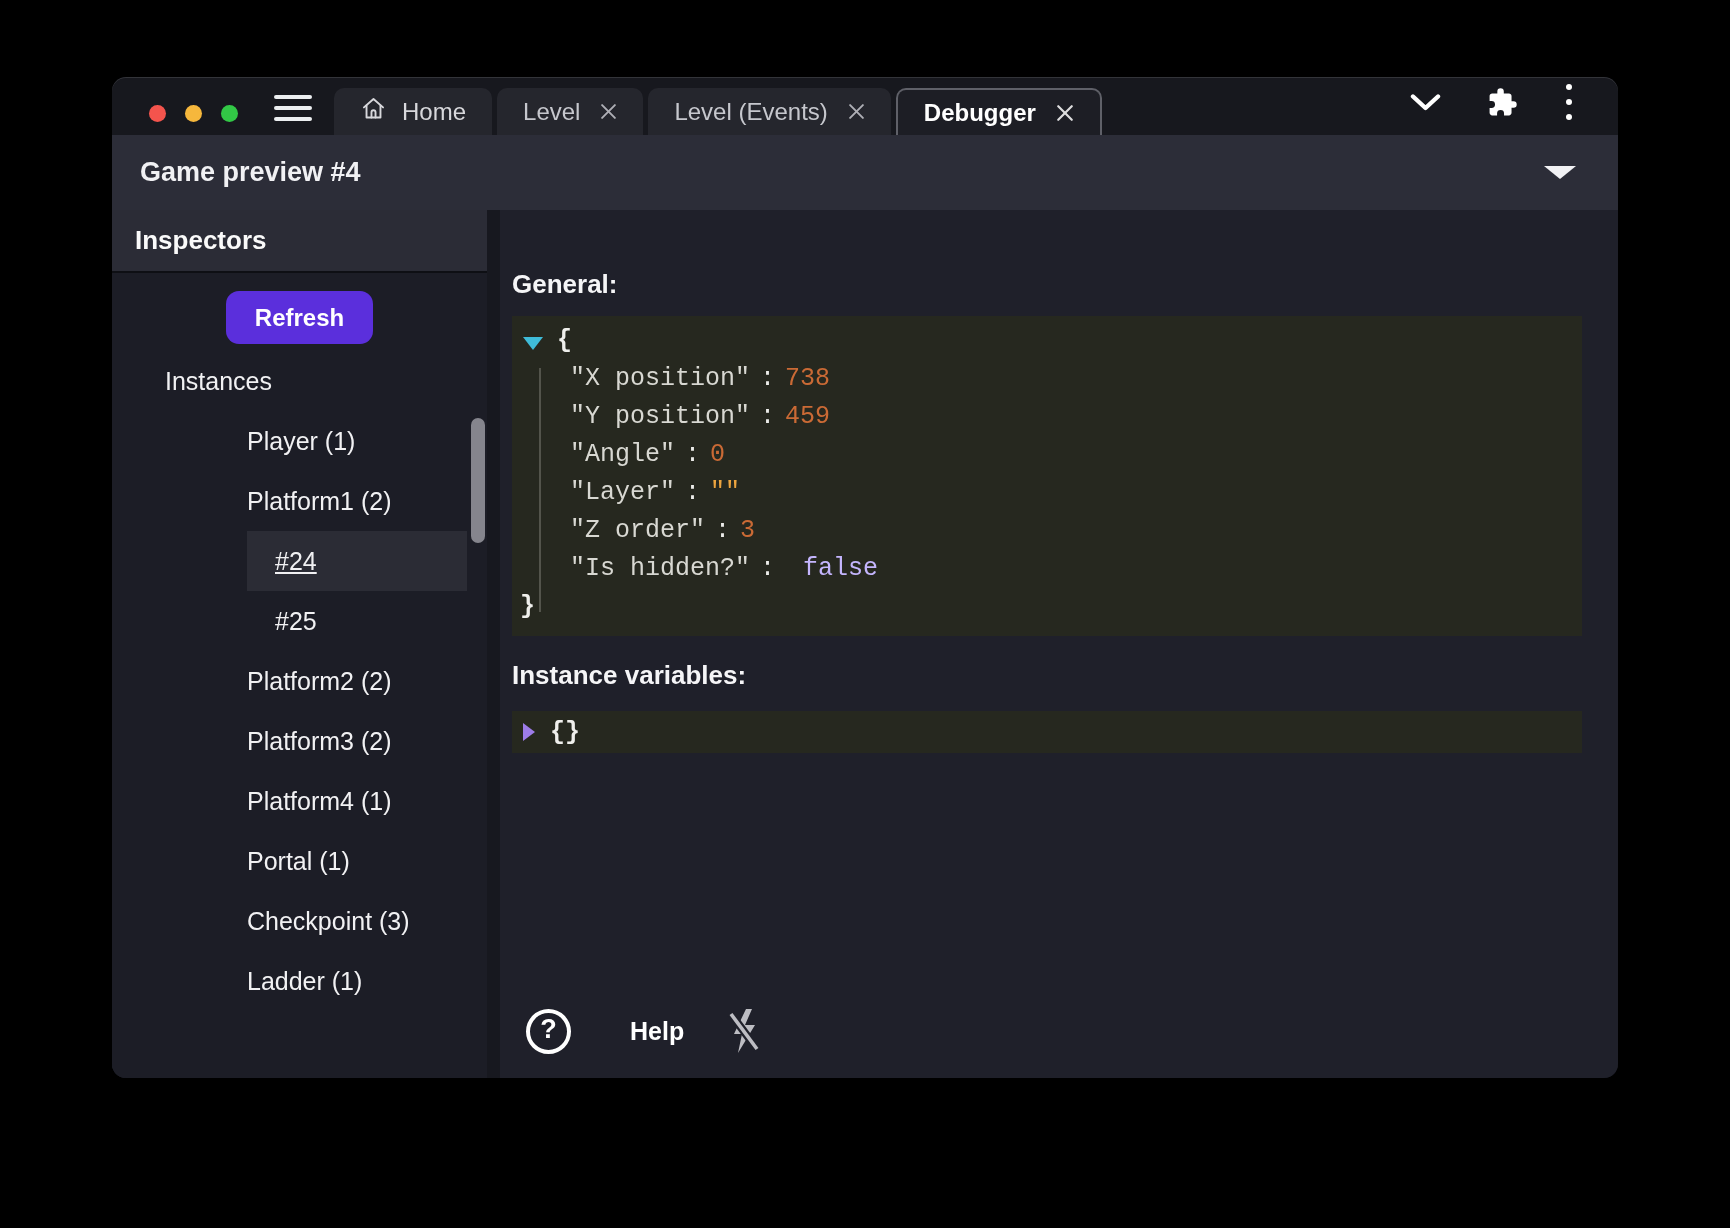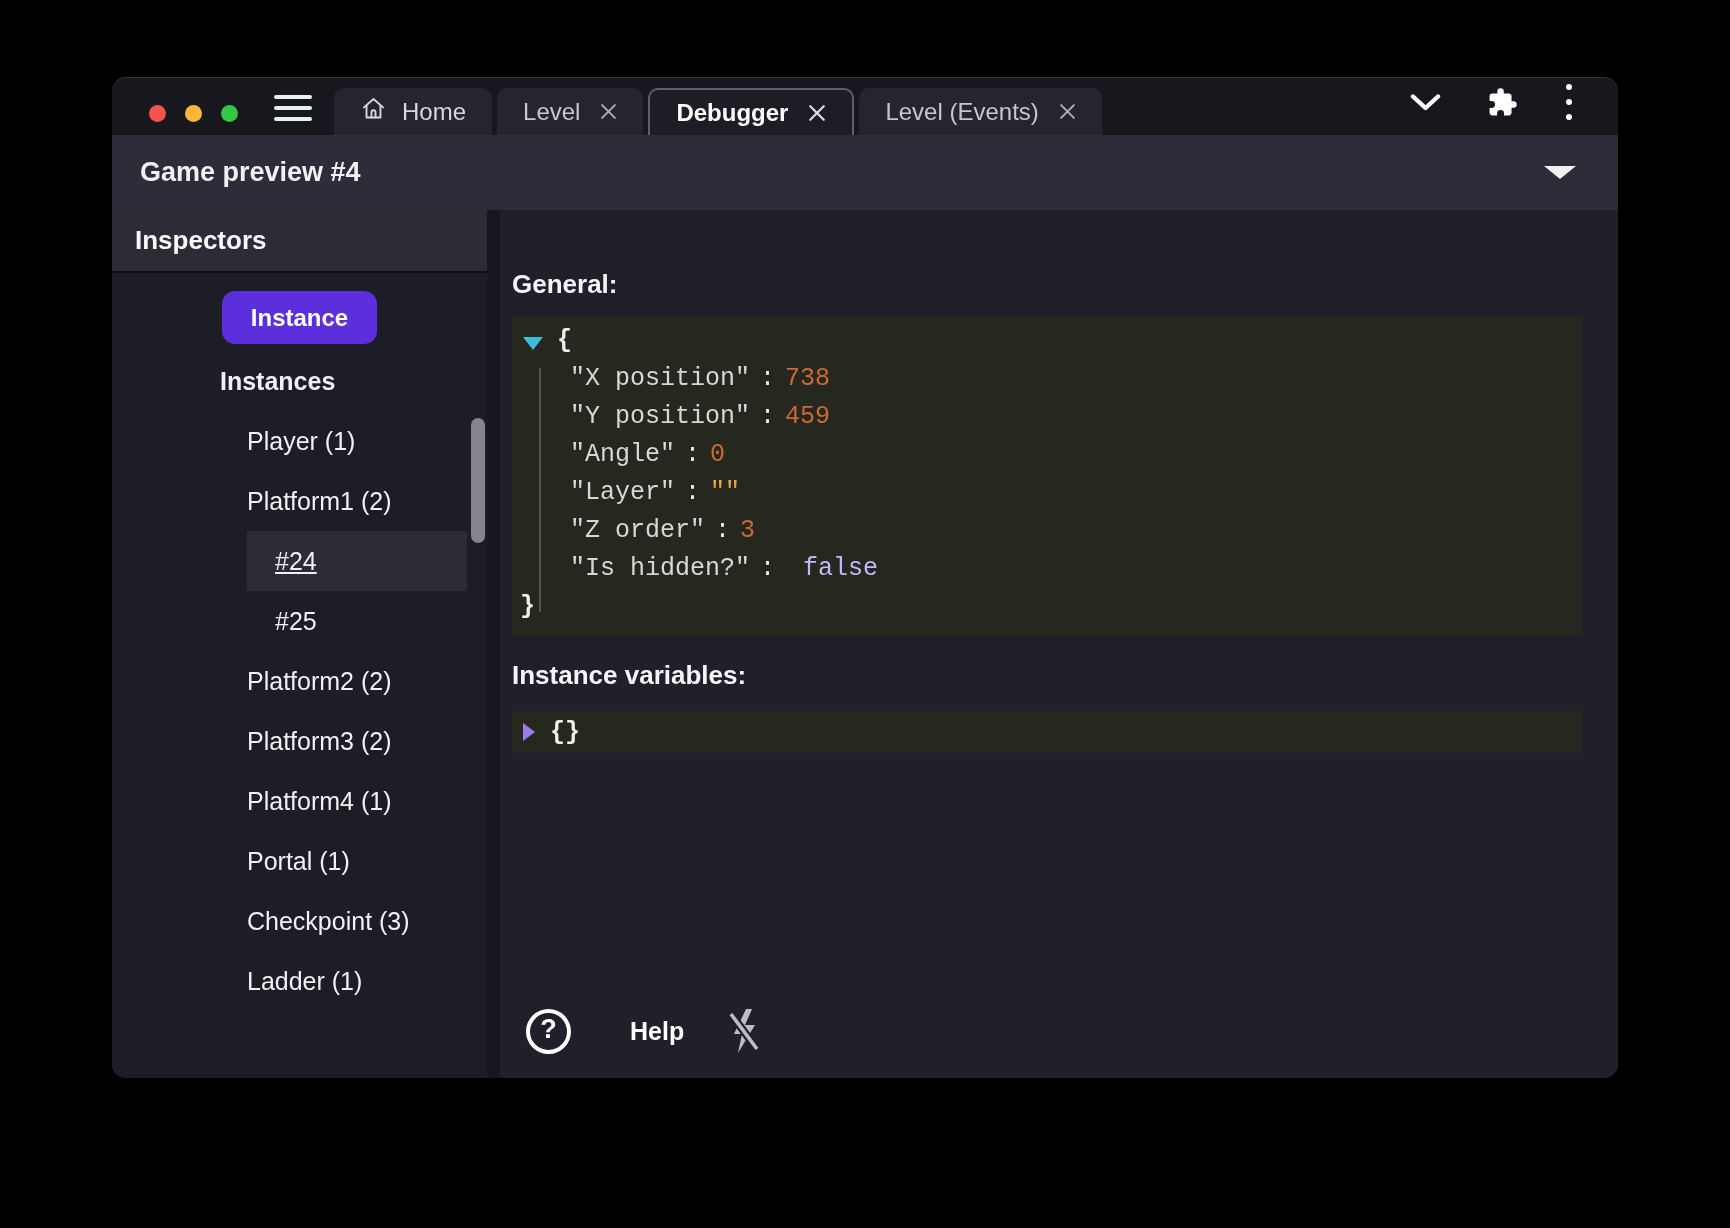--- a/index.html
+++ b/index.html
@@ -61,21 +61,21 @@
     height:63px; flex-shrink:0; background:#2b2c36; border-bottom:2px solid #0e0f14;
     display:flex; align-items:center; padding-left:23px; color:#fafafa; font-size:26px; font-weight:700;
   }
   .sidebar-body { flex:1; position:relative; overflow:hidden; padding-top:18px; }
   .refresh-row { display:flex; justify-content:center; margin-bottom:7px; }
   .refresh-btn {
     height:53px; padding:0 29px; background:#5b2fdc; border:none; border-radius:13px;
     color:#ffffff; font-size:24px; font-weight:700; cursor:pointer; font-family:"Liberation Sans",sans-serif;
   }
   .tree-row { height:60px; display:flex; align-items:center; font-size:25px; color:#f1f1f3; cursor:pointer; white-space:nowrap; }
-  .lvl0 { padding-left:108px;font-weight:bold; }
+  .lvl0 { padding-left:53px; }
   .lvl1 { padding-left:135px; }
   .lvl2 { padding-left:163px; }
   .tree-row.sel { margin-left:135px; margin-right:20px; padding-left:28px; background:#2b2c35;text-decoration:underline; }
   .scroll-thumb { position:absolute; right:2px; top:145px; width:14px; height:125px; background:#85858d; border-radius:7px; cursor:pointer; }
 
   .main { flex:1; min-width:0; display:flex; flex-direction:column; padding:16px 36px 0 12px; }
   .section-label { color:#f5f5f7; font-size:26px; font-weight:700;margin-top:43px; }
   .json-panel {
     position:relative; margin-top:16px; background:#26281f; padding:6px 10px 10px 8px;
     font-family:"Liberation Mono", monospace; font-size:25px; line-height:38px; color:#e9e9e6;
@@ -134,38 +134,38 @@
         </div>
         <div class="tab">
           <span>Level</span>
           <span class="close">
             <svg width="17" height="17" viewBox="0 0 16 16" stroke="#c6c7cd" stroke-width="1.8" stroke-linecap="round">
                 <line x1="2" y1="2" x2="14" y2="14"></line>
                 <line x1="14" y1="2" x2="2" y2="14"></line>
               </svg>
           </span>
         </div>
+        <div class="tab">
+          <span>Level (Events)</span>
+          <span class="close">
+            <svg width="17" height="17" viewBox="0 0 16 16" stroke="#c6c7cd" stroke-width="1.8" stroke-linecap="round">
+                <line x1="2" y1="2" x2="14" y2="14"></line>
+                <line x1="14" y1="2" x2="2" y2="14"></line>
+              </svg>
+          </span>
+        </div>
         <div class="tab active">
           <span>Debugger</span>
           <span class="close">
             <svg width="18" height="18" viewBox="0 0 16 16" stroke="#ffffff" stroke-width="1.9" stroke-linecap="round">
                 <line x1="2" y1="2" x2="14" y2="14"></line>
                 <line x1="14" y1="2" x2="2" y2="14"></line>
               </svg>
           </span>
         </div>
-        <div class="tab">
-          <span>Level (Events)</span>
-          <span class="close">
-            <svg width="17" height="17" viewBox="0 0 16 16" stroke="#c6c7cd" stroke-width="1.8" stroke-linecap="round">
-                <line x1="2" y1="2" x2="14" y2="14"></line>
-                <line x1="14" y1="2" x2="2" y2="14"></line>
-              </svg>
-          </span>
-        </div>
       </div>
 
       <div class="tabbar-right">
         <span class="icon-btn">
           <svg width="31" height="19" viewBox="0 0 31 19" fill="none" stroke="#ffffff" stroke-width="4.4" stroke-linecap="round" stroke-linejoin="round">
               <polyline points="3,3.5 15.5,15 28,3.5"></polyline>
             </svg>
         </span>
         <span class="icon-btn">
           <svg width="31" height="31" viewBox="0 0 24 24" fill="#ffffff">
@@ -185,21 +185,21 @@
       <span class="preview-title">Game preview #4</span>
       <span class="caret-down"></span>
     </div>
 
     <div class="content">
 
       <div class="sidebar">
         <div class="sidebar-header">Inspectors</div>
         <div class="sidebar-body">
           <div class="refresh-row">
-            <button class="refresh-btn">Instance</button>
+            <button class="refresh-btn">Refresh</button>
           </div>
           <div class="tree-row lvl0">Instances</div>
           <div class="tree-row lvl1">Player (1)</div>
           <div class="tree-row lvl1">Platform1 (2)</div>
           <div class="tree-row sel">#24</div>
           <div class="tree-row lvl2">#25</div>
           <div class="tree-row lvl1">Platform2 (2)</div>
           <div class="tree-row lvl1">Platform3 (2)</div>
           <div class="tree-row lvl1">Platform4 (1)</div>
           <div class="tree-row lvl1">Portal (1)</div>

